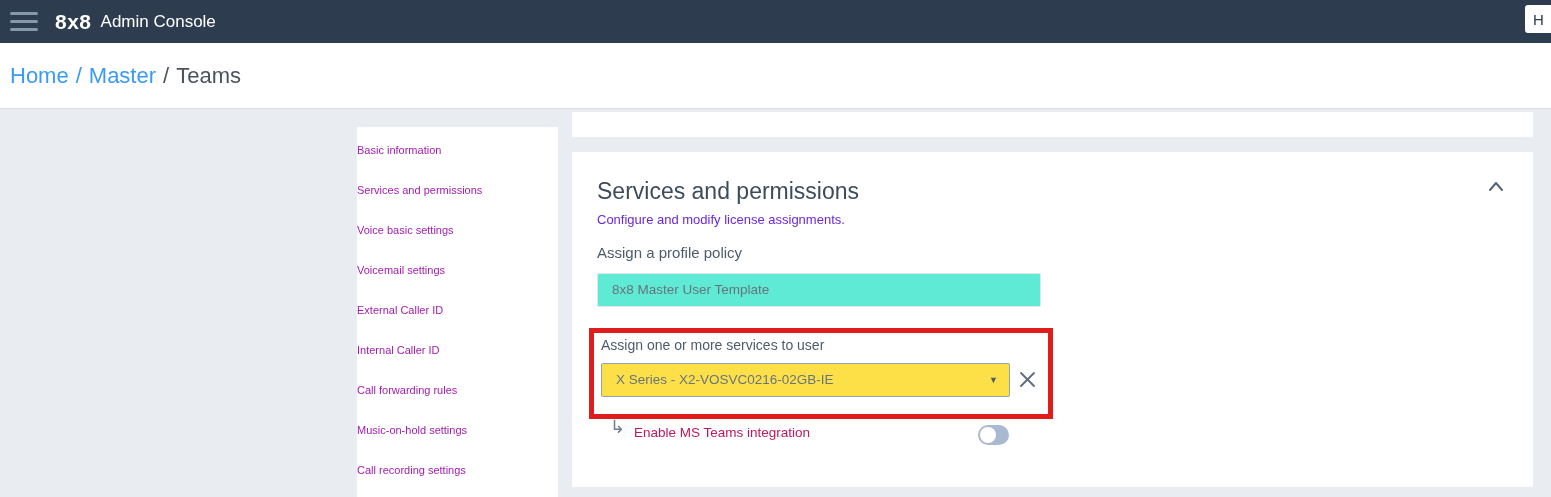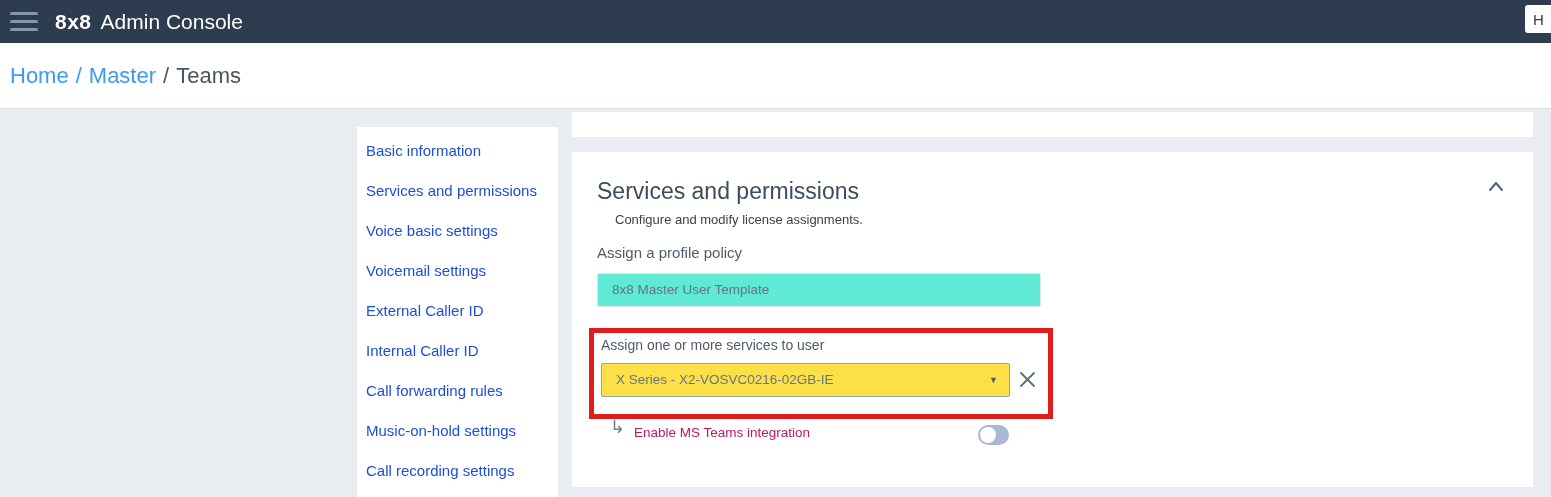--- a/index.html
+++ b/index.html
@@ -5,50 +5,50 @@
   * { margin:0; padding:0; box-sizing:border-box; }
   html,body { font-family:"Liberation Sans","DejaVu Sans",sans-serif; }
   .screen { position:relative; width:1551px; height:497px; background:#e9edf1; overflow:hidden; }
 
   
   .header { position:absolute; left:0; top:0; width:1551px; height:43px; background:#2d3c4e;
             display:flex; align-items:center; }
   .hamburger { margin:0 17px 0 10px; cursor:pointer; }
   .hamburger .bar { width:28px; height:3px; background:#8598ab; border-radius:2px; margin:5px 0; }
   .logo { color:#ffffff; font-size:21px; font-weight:800; letter-spacing:.5px; }
-  .app-title { color:#ffffff; font-size:21px; font-weight:400; margin-left:9px; }
+  .app-title { color:#ffffff; font-size:17px; font-weight:400; margin-left:9px; }
   .help-chip { position:absolute; top:5px; right:-8px; width:34px; height:28px; background:#ffffff;
                border-radius:3px; color:#2f3b47; font-size:15px; display:flex; align-items:center;
                padding-left:8px; cursor:pointer; }
 
   
   .breadcrumb-bar { position:absolute; left:0; top:43px; width:1551px; height:66px; background:#ffffff;
                     border-bottom:1px solid #d9dee4; display:flex; align-items:center; padding-left:10px;
                     font-size:22px; }
   .crumb-link { color:#3b9af5; cursor:pointer; }
   .crumb-sep { margin:0 7px; }
   .sep-blue { color:#3b9af5; }
   .sep-gray { color:#4a545f; }
   .crumb-current { color:#4a545f; }
 
   
   .sidebar { position:absolute; left:357px; top:127px; width:201px; height:370px; background:#ffffff;
              padding-top:3px; }
-  .sidebar-item { height:40px; display:flex; align-items:center; padding-left:9px; font-size:15px;
-                  color:#1d4ed8; cursor:pointer; white-space:nowrap; }
+  .sidebar-item { height:40px; display:flex; align-items:center; font-size:11px;
+                  color:#a21caf; cursor:pointer; white-space:nowrap; }
 
   
   .top-strip { position:absolute; left:572px; top:112px; width:961px; height:25px; background:#ffffff; }
 
   
   .main-card { position:absolute; left:572px; top:152px; width:961px; height:335px; background:#ffffff; }
   .collapse-btn { position:absolute; left:910px; top:22px; width:28px; height:24px; cursor:pointer;
                   display:flex; align-items:center; justify-content:center; }
   .section-title { position:absolute; left:25px; top:26px; font-size:23px; color:#3c4c5c; }
-  .section-subtitle { position:absolute; left:43px; top:60px; font-size:13px; color:#404040; }
+  .section-subtitle { position:absolute; left:25px; top:60px; font-size:13px; color:#6d28d9; }
   .pp-label { position:absolute; left:25px; top:92px; font-size:15px; color:#4d5c6b; }
   .pp-input { position:absolute; left:25px; top:121px; width:444px; height:34px; background:#5eead4;
               border:1px solid #e1e5ea; border-radius:2px; font-size:13.5px; color:#67747f;
               line-height:32px; padding-left:14px; cursor:text; }
 
   
   .highlight-box { position:absolute; left:17px; top:176px; width:464px; height:91px;
                    border:5px solid #e01d1d; }
   .svc-label { position:absolute; left:7px; top:4px; font-size:14px; color:#4d5c6b; }
   .svc-dropdown { position:absolute; left:7px; top:30px; width:409px; height:34px; background:#fde047;

